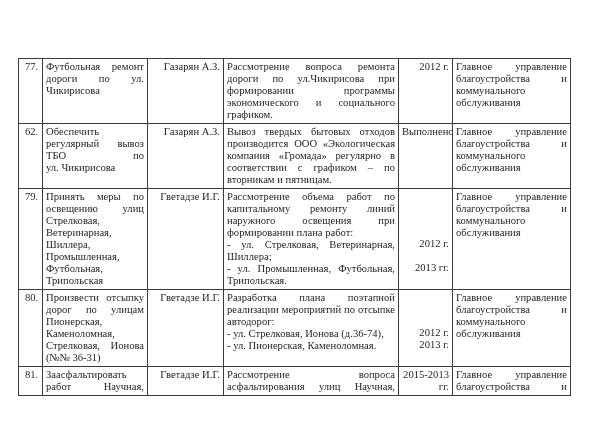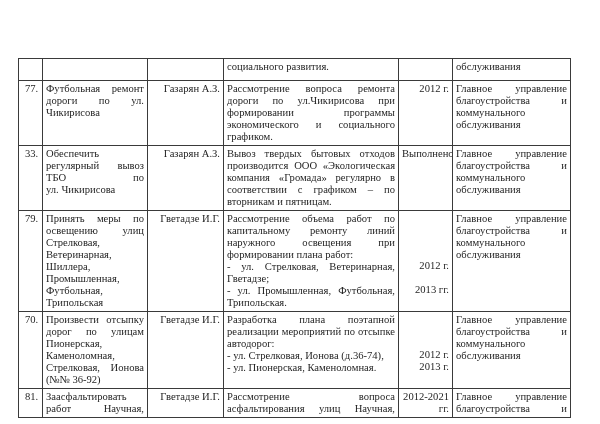--- a/index.html
+++ b/index.html
@@ -60,75 +60,67 @@
   <table class="doc-table">
     <colgroup>
       <col style="width:24px">
       <col style="width:105px">
       <col style="width:76px">
       <col style="width:175px">
       <col style="width:54px">
       <col style="width:118px">
     </colgroup>
     <tbody>
-      <tr class="row-cont">
-        <td class="cell-num"></td>
-        <td class="cell-task"></td>
-        <td class="cell-person"></td>
-        <td class="cell-details">социального развития.</td>
-        <td class="cell-status"></td>
-        <td class="cell-dept">обслуживания</td>
-      </tr>
 
       <tr class="row-77">
         <td class="cell-num">77.</td>
         <td class="cell-task">Футбольная ремонт дороги по ул. Чикирисова</td>
         <td class="cell-person">Газарян А.З.</td>
         <td class="cell-details">Рассмотрение вопроса ремонта дороги по ул.Чикирисова при формировании программы экономического и социального графиком.</td>
         <td class="cell-status">2012 г.</td>
         <td class="cell-dept">Главное управление благоустройства и коммунального обслуживания</td>
       </tr>
 
       <tr class="row-78">
-        <td class="cell-num">33.</td>
+        <td class="cell-num">62.</td>
         <td class="cell-task">Обеспечить регулярный вывоз ТБО по ул.&nbsp;Чикирисова</td>
         <td class="cell-person">Газарян А.З.</td>
         <td class="cell-details">Вывоз твердых бытовых отходов производится ООО «Экологическая компания «Громада» регулярно в соответствии с графиком – по вторникам и пятницам.</td>
         <td class="cell-status">Выполнено</td>
         <td class="cell-dept">Главное управление благоустройства и коммунального обслуживания</td>
       </tr>
 
       <tr class="row-79">
         <td class="cell-num">79.</td>
         <td class="cell-task">Принять меры по освещению улиц Стрелковая, Ветеринарная, Шиллера, Промышленная, Футбольная, Трипольская</td>
         <td class="cell-person">Гветадзе И.Г.</td>
         <td class="cell-details">Рассмотрение объема работ по капитальному ремонту линий наружного освещения при формировании плана работ:
-- ул. Стрелковая, Ветеринарная, Гветадзе;
+- ул. Стрелковая, Ветеринарная, Шиллера;
 - ул. Промышленная, Футбольная, Трипольская.</td>
         <td class="cell-status status-offset-79">2012 г.
 
 2013 гг.</td>
         <td class="cell-dept">Главное управление благоустройства и коммунального обслуживания</td>
       </tr>
 
       <tr class="row-80">
-        <td class="cell-num">70.</td>
-        <td class="cell-task">Произвести отсыпку дорог по улицам Пионерская, Каменоломная, Стрелковая, Ионова (№№ 36-92)</td>
+        <td class="cell-num">80.</td>
+        <td class="cell-task">Произвести отсыпку дорог по улицам Пионерская, Каменоломная, Стрелковая, Ионова (№№ 36-31)</td>
         <td class="cell-person">Гветадзе И.Г.</td>
         <td class="cell-details">Разработка плана поэтапной реализации мероприятий по отсыпке автодорог:
 - ул. Стрелковая, Ионова (д.36-74),
 - ул. Пионерская, Каменоломная.</td>
         <td class="cell-status status-offset-80">2012 г.
 2013 г.</td>
         <td class="cell-dept">Главное управление благоустройства и коммунального обслуживания</td>
       </tr>
 
       <tr class="row-81">
         <td class="cell-num">81.</td>
         <td class="cell-task just-last">Заасфальтировать работ Научная,</td>
         <td class="cell-person">Гветадзе И.Г.</td>
         <td class="cell-details just-last">Рассмотрение вопроса асфальтирования улиц Научная,</td>
-        <td class="cell-status">2012-2021 гг.</td>
+        <td class="cell-status">2015-2013 гг.</td>
         <td class="cell-dept just-last">Главное управление благоустройства и</td>
       </tr>
     </tbody>
   </table>
 </div>
 
 </body></html>

